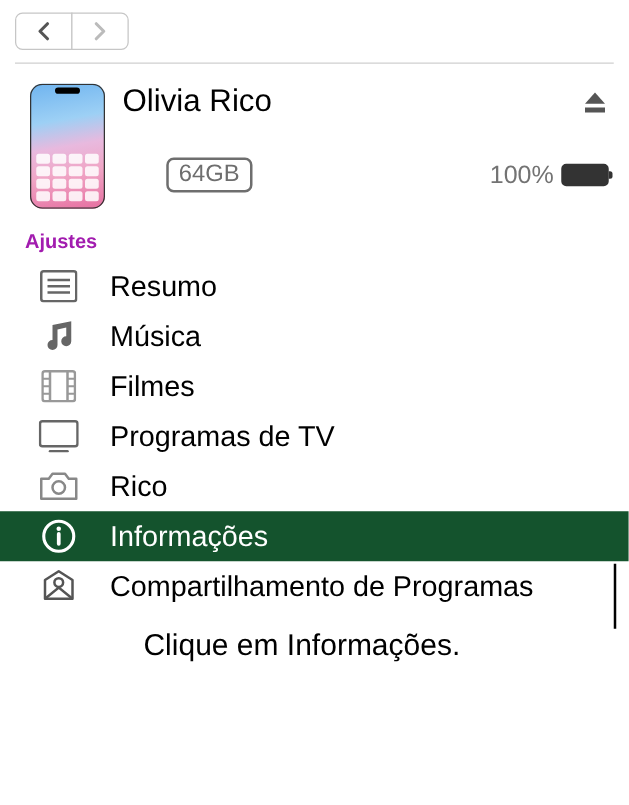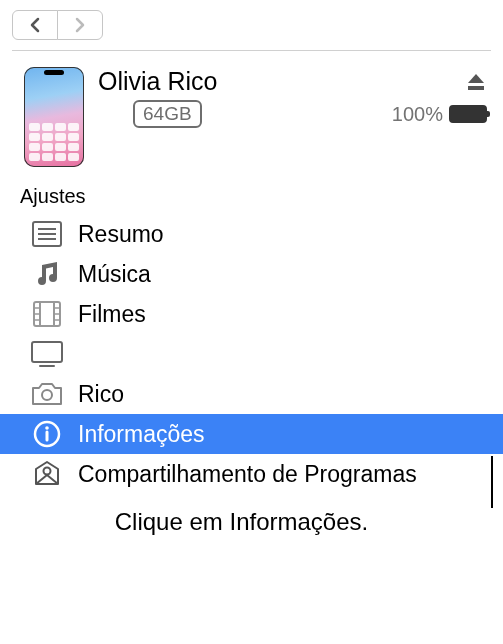--- a/index.html
+++ b/index.html
@@ -95,21 +95,21 @@
     }
     .device-name {
       font-size: 25px;
       font-weight: 400;
       color: #000;
     }
     .device-bottom-row {
       display: flex;
       justify-content: space-between;
       align-items: center;
-      margin-top: 4px;
+      margin-top: 30px;
       padding-left: 35px;
     }
     .storage-badge {
       border: 2px solid #6e6e6e;
       border-radius: 6px;
       padding: 1px 8px;
       font-size: 19px;
       color: #6e6e6e;
       font-weight: 500;
     }
@@ -137,37 +137,37 @@
       top: 4px;
       width: 3px;
       height: 6px;
       background: #333;
       border-radius: 0 2px 2px 0;
     }
     .eject-icon {
       cursor: pointer;
     }
     .section-header {
-      font-size: 20px;
-      font-weight: 400;
-      color: #000000;
+      font-size: 16px;
+      font-weight: 700;
+      color: #a21caf;
       padding: 10px 0 6px 20px;
     }
     .sidebar-list {
       list-style: none;
     }
     .sidebar-item {
       display: flex;
       align-items: center;
       padding: 6px 12px 6px 30px;
-      gap: 14px;
+      gap: 24px;
       cursor: pointer;
     }
     .sidebar-item.selected {
-      background: #3b82f6;
+      background: #14532d;
     }
     .sidebar-item.selected .item-label {
       color: #fff;
     }
     .item-icon {
       width: 34px;
       height: 28px;
       display: flex;
       align-items: center;
       justify-content: center;
@@ -297,20 +297,21 @@
     </span>
     <span class="item-label">Filmes</span>
   </li>
   <li class="sidebar-item">
     <span class="item-icon">
       <svg width="32" height="26" viewBox="0 0 32 26">
           <rect x="1" y="1" width="30" height="20" rx="2" fill="none" stroke="#666" stroke-width="2"></rect>
           <line x1="9" y1="25" x2="23" y2="25" stroke="#666" stroke-width="2" stroke-linecap="round"></line>
         </svg>
     </span>
+    <span class="item-label">Programas de TV</span>
   </li>
   <li class="sidebar-item">
     <span class="item-icon">
       <svg width="32" height="24" viewBox="0 0 32 24">
           <path d="M2 6 L8 6 L11 2 L21 2 L24 6 L30 6 L30 22 L2 22 Z" fill="none" stroke="#888" stroke-width="2" stroke-linejoin="round"></path>
           <circle cx="16" cy="13" r="5" fill="none" stroke="#888" stroke-width="2"></circle>
         </svg>
     </span>
     <span class="item-label">Rico</span>
   </li>

